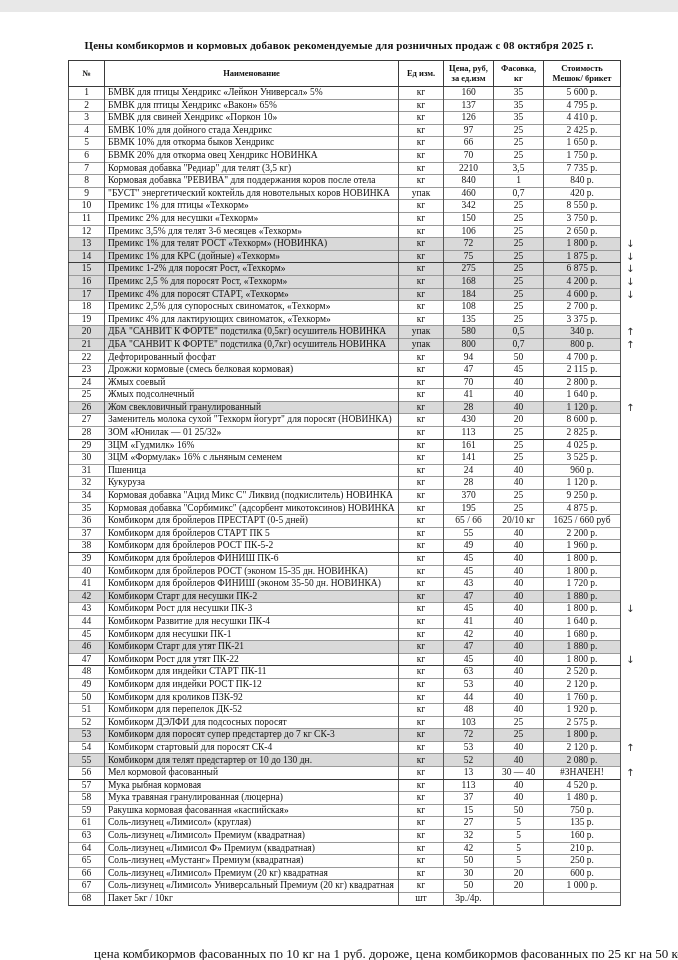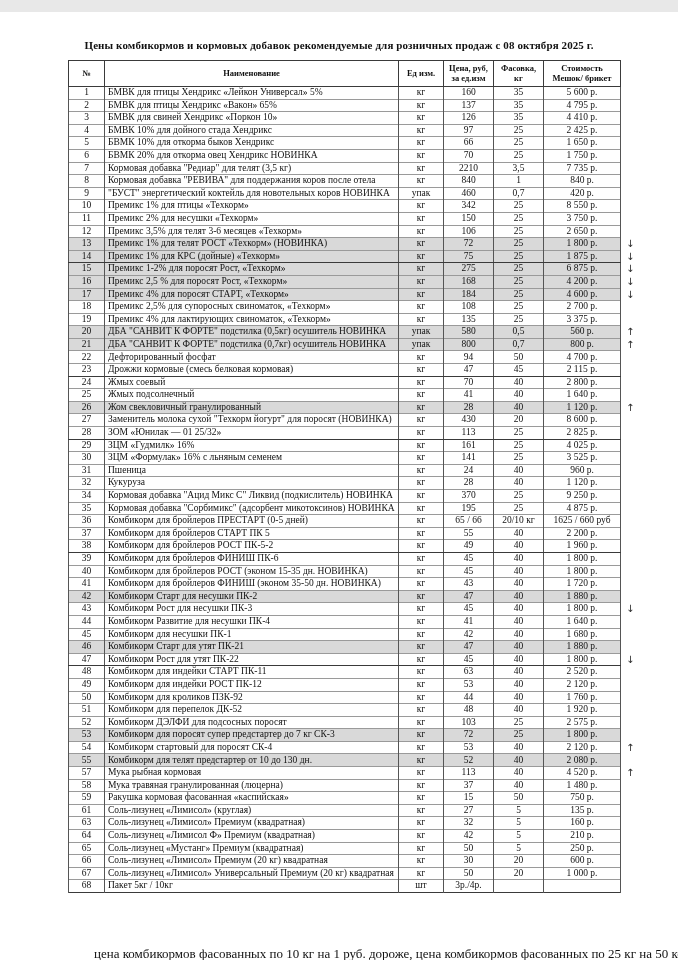--- a/index.html
+++ b/index.html
@@ -254,21 +254,21 @@
             <td>135</td>
             <td>25</td>
             <td>3 375 р.</td>
           </tr>
           <tr class="hl">
             <td>20</td>
             <td class="name">ДБА "САНВИТ К ФОРТЕ" подстилка (0,5кг) осушитель НОВИНКА</td>
             <td>упак</td>
             <td>580</td>
             <td>0,5</td>
-            <td>560 р.</td>
+            <td>340 р.</td>
           </tr>
           <tr class="hl">
             <td>21</td>
             <td class="name">ДБА "САНВИТ К ФОРТЕ" подстилка (0,7кг) осушитель НОВИНКА</td>
             <td>упак</td>
             <td>800</td>
             <td>0,7</td>
             <td>800 р.</td>
           </tr>
           <tr>
@@ -527,20 +527,28 @@
             <td>40</td>
             <td>2 120 р.</td>
           </tr>
           <tr class="hl">
             <td>55</td>
             <td class="name">Комбикорм для телят предстартер от 10 до 130 дн.</td>
             <td>кг</td>
             <td>52</td>
             <td>40</td>
             <td>2 080 р.</td>
+          </tr>
+          <tr class="sep">
+            <td>56</td>
+            <td class="name">Мел кормовой фасованный</td>
+            <td>кг</td>
+            <td>13</td>
+            <td>30 — 40</td>
+            <td>#ЗНАЧЕН!</td>
           </tr>
           <tr>
             <td>57</td>
             <td class="name">Мука рыбная кормовая</td>
             <td>кг</td>
             <td>113</td>
             <td>40</td>
             <td>4 520 р.</td>
           </tr>
           <tr>

